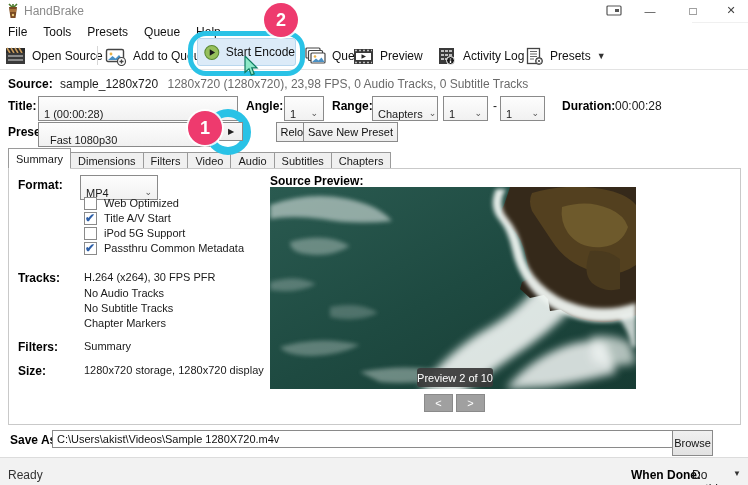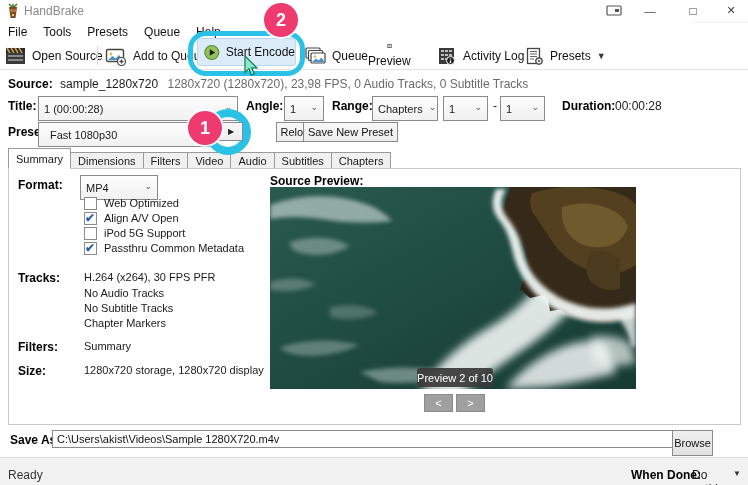--- a/index.html
+++ b/index.html
@@ -15,21 +15,21 @@
   
   #menubar{left:0;top:22px;width:692px;height:20px;display:flex;align-items:center;background:#fff;}
   .menuitem{padding:2px 8px;color:#111;}
   
   #toolbar{left:0;top:42px;width:748px;height:27px;background:#fff;border-bottom:1px solid #e3e3e3;}
   .tool{position:absolute;top:2px;height:24px;display:flex;align-items:center;gap:6px;}
   .toollabel{font-size:12px;color:#111;white-space:nowrap;}
   .vsep{position:absolute;left:97px;top:4px;width:1px;height:19px;background:#d6d6d6;}
   
   .combo{position:absolute;height:25px;background:linear-gradient(#fdfdfd,#f1f1f1);border:1px solid #8a8a8a;
-         display:flex;align-items:center;justify-content:space-between;padding:0 5px;font-size:11px;box-sizing:border-box;}
+         display:flex;align-items:flex-end;justify-content:space-between;padding:0 5px;font-size:11px;box-sizing:border-box;}
   .combo .caret{color:#555;font-size:9px;margin-left:6px;transform:translateY(-2px);}
   .btn{position:absolute;height:20px;background:linear-gradient(#f7f7f7,#ededed);border:1px solid #8a8a8a;
        display:flex;align-items:center;justify-content:center;font-size:11px;box-sizing:border-box;color:#111;}
   
   #tabbar{left:8px;top:148px;height:21px;display:flex;align-items:flex-end;}
   .tab{border:1px solid #9a9a9a;background:#f0f0f0;height:17px;padding:0 7px;display:flex;align-items:center;
        font-size:11px;margin-right:-1px;box-sizing:border-box;}
   .tab.active{background:#fff;height:21px;border-bottom:1px solid #fff;z-index:3;}
   #panel{left:8px;top:168px;width:733px;height:257px;background:#fff;border:1px solid #c9c9c9;box-sizing:border-box;}
   
@@ -114,21 +114,21 @@
     <div class="tool" style="left:305px;">
       <svg width="21" height="18" viewBox="0 0 21 18">
         <rect x="1" y="1" width="14" height="10" rx="1" fill="#fff" stroke="#444" stroke-width="1.2"></rect>
         <rect x="3.5" y="3.5" width="14" height="10" rx="1" fill="#fff" stroke="#444" stroke-width="1.2"></rect>
         <rect x="6" y="6" width="14" height="10" rx="1" fill="#fff" stroke="#444" stroke-width="1.2"></rect>
         <circle cx="10" cy="9.5" r="1.3" fill="#e8b24a"></circle>
         <path d="M7 15 l4-3.5 2.5 2 3-3 3 4.5z" fill="#4a90c4"></path>
       </svg>
       <span class="toollabel">Queue</span>
     </div>
-    <div class="tool" style="left:368px;flex-direction:column;">
+    <div class="tool" style="left:353px;">
       <svg width="21" height="17" viewBox="0 0 21 17">
         <rect x="1" y="1" width="19" height="15" fill="#3a3a3a"></rect>
         <rect x="3" y="5" width="15" height="7" fill="#fff"></rect>
         <path d="M8.5 6.2 L13 8.5 L8.5 10.8 Z" fill="#2a2a2a"></path>
         <path d="M2 2.5 h2 M6 2.5 h2 M10 2.5 h2 M14 2.5 h2 M18 2.5 h1 M2 14.5 h2 M6 14.5 h2 M10 14.5 h2 M14 14.5 h2 M18 14.5 h1" stroke="#bdbdbd" stroke-width="1.4"></path>
       </svg>
       <span class="toollabel">Preview</span>
     </div>
     <div class="tool" style="left:437px;">
       <svg width="20" height="19" viewBox="0 0 20 19">
@@ -231,21 +231,21 @@
 
   <span class="abs lbl" style="left:18px;top:178px;">Format:</span>
   <div class="combo" style="left:80px;top:175px;width:78px;">
     <span>MP4</span>
       <span class="caret">⌄</span>
   </div>
 
   <div class="checkbox" style="left:84px;top:197px;"></div>
   <span class="abs" style="left:104px;top:197px;font-size:11px;">Web Optimized</span>
   <div class="checkbox checked" style="left:84px;top:212px;"></div>
-  <span class="abs" style="left:104px;top:212px;font-size:11px;">Align A/V Open</span>
+  <span class="abs" style="left:104px;top:212px;font-size:11px;">Title A/V Start</span>
   <div class="checkbox" style="left:84px;top:227px;"></div>
   <span class="abs" style="left:104px;top:227px;font-size:11px;">iPod 5G Support</span>
   <div class="checkbox checked" style="left:84px;top:242px;"></div>
   <span class="abs" style="left:104px;top:242px;font-size:11px;">Passthru Common Metadata</span>
 
   <span class="abs lbl" style="left:18px;top:271px;">Tracks:</span>
   <span class="abs" style="left:84px;top:271px;font-size:11px;">H.264 (x264), 30 FPS PFR</span>
   <span class="abs" style="left:84px;top:287px;font-size:11px;">No Audio Tracks</span>
   <span class="abs" style="left:84px;top:302px;font-size:11px;">No Subtitle Tracks</span>
   <span class="abs" style="left:84px;top:317px;font-size:11px;">Chapter Markers</span>

